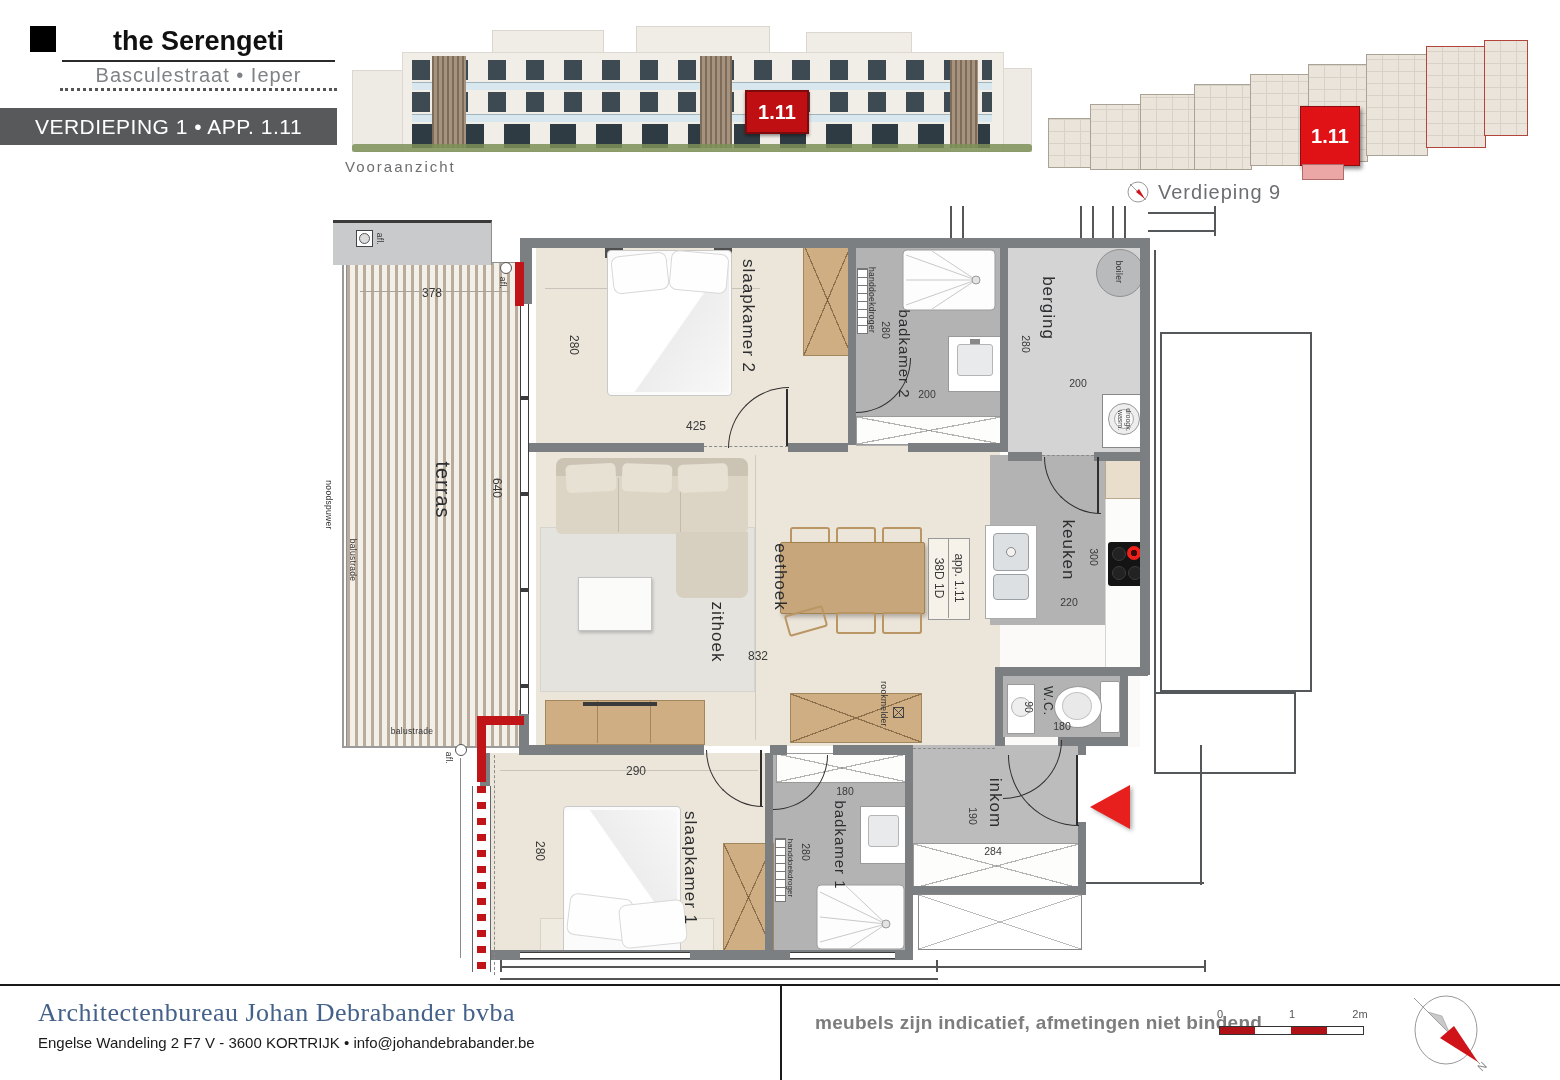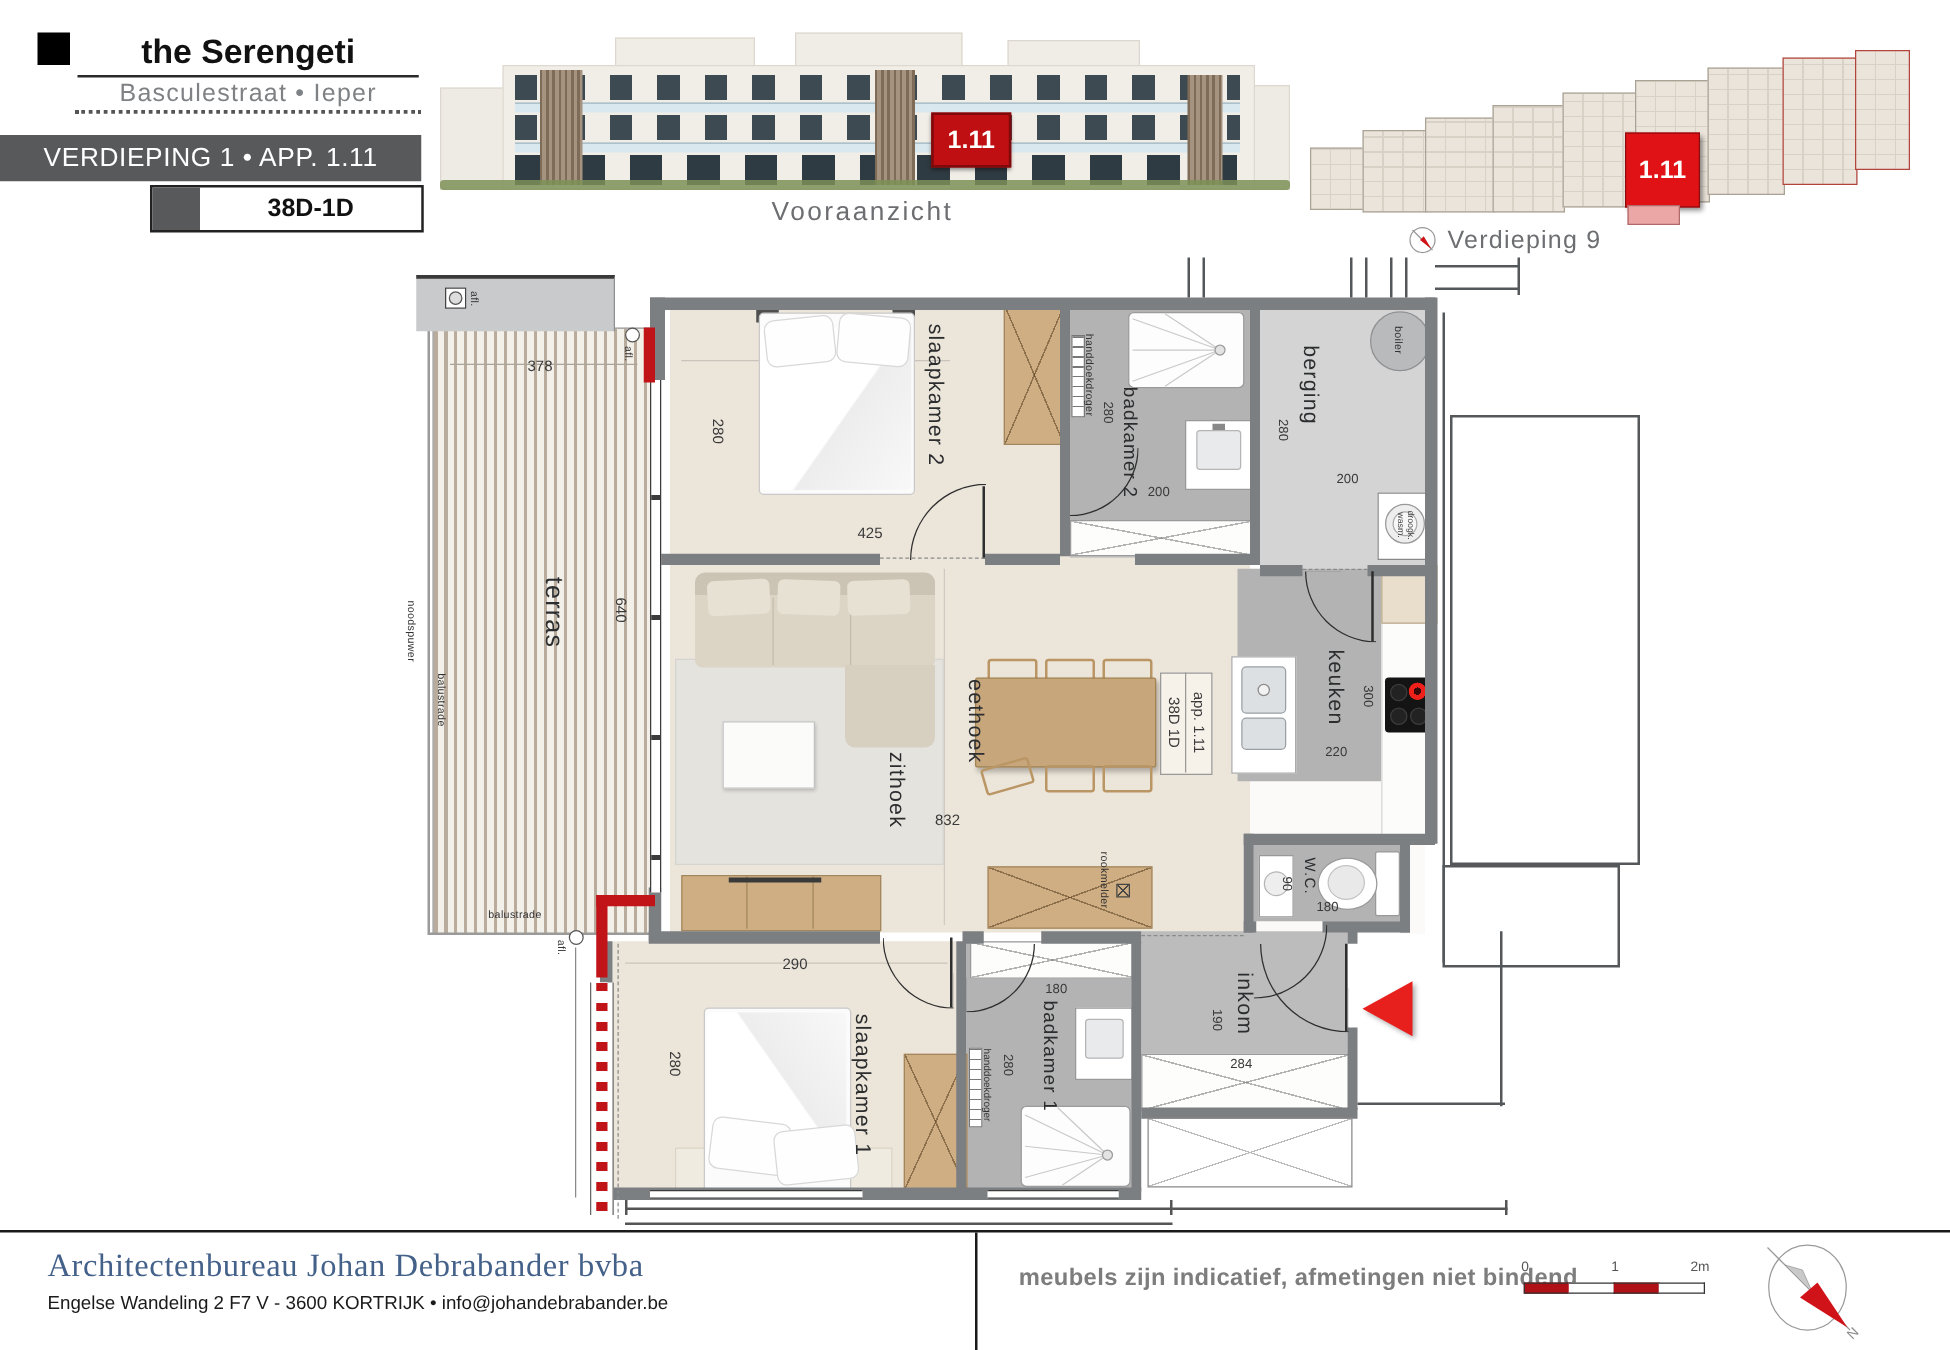--- a/index.html
+++ b/index.html
@@ -48,24 +48,20 @@
 <div class="sheet">
 
   <div class="abs" style="left:30px;top:26px;width:26px;height:26px;background:#000"></div>
   <div class="abs" style="left:62px;top:26px;width:273px;text-align:center;font-size:27px;font-weight:700;color:#111">the Serengeti</div>
   <div class="abs" style="left:62px;top:60px;width:273px;height:2px;background:#2a2a2a"></div>
   <div class="abs" style="left:62px;top:64px;width:273px;text-align:center;font-size:20px;color:#7f8285;letter-spacing:1px">Basculestraat • Ieper</div>
   <div class="abs" style="left:60px;top:88px;width:277px;height:0;border-bottom:3px dotted #555"></div>
   <div class="abs" style="left:0;top:108px;width:337px;height:37px;background:#58595b">
     <div style="width:100%;text-align:center;line-height:37px;font-size:21px;color:#fff;letter-spacing:.5px">VERDIEPING 1   •   APP. 1.11</div>
   </div>
-  <div class="abs" style="left:120px;top:148px;width:215px;height:34px;background:#fff;border:2px solid #222">
-    <div class="abs" style="left:0;top:0;width:38px;height:34px;background:#58595b"></div>
-    <div class="abs" style="left:38px;top:0;width:177px;text-align:center;line-height:34px;font-size:20px;font-weight:700;color:#111">38D-1D</div>
-  </div>
 
   <div class="abs" style="left:345px;top:20px;width:690px;height:140px">
     <div class="abs" style="left:7px;top:50px;width:120px;height:80px;background:#eeebe4;border:1px solid #ddd8cf"></div>
     <div class="abs" style="left:590px;top:48px;width:95px;height:82px;background:#eeebe4;border:1px solid #ddd8cf"></div>
     <div class="abs" style="left:147px;top:10px;width:110px;height:24px;background:#f0ede7;border:1px solid #dcd7ce"></div>
     <div class="abs" style="left:291px;top:6px;width:132px;height:28px;background:#f0ede7;border:1px solid #dcd7ce"></div>
     <div class="abs" style="left:461px;top:12px;width:104px;height:22px;background:#f0ede7;border:1px solid #dcd7ce"></div>
     <div class="abs" style="left:57px;top:32px;width:600px;height:98px;background:#f1eee8;border:1px solid #ded9d0"></div>
     <div class="winband" style="left:67px;top:40px;width:580px;height:20px"></div>
     <div class="rail" style="left:67px;top:62px;width:580px;height:7px"></div>
@@ -73,21 +69,21 @@
     <div class="rail" style="left:67px;top:94px;width:580px;height:7px"></div>
     <div class="winband" style="left:67px;top:104px;width:580px;height:24px;background:repeating-linear-gradient(90deg,#2f3b42 0 26px,rgba(0,0,0,0) 26px 46px)"></div>
     <div class="woodslat" style="left:87px;top:36px;width:34px;height:92px"></div>
     <div class="woodslat" style="left:355px;top:36px;width:32px;height:92px"></div>
     <div class="woodslat" style="left:605px;top:40px;width:28px;height:88px"></div>
     <div class="abs" style="left:7px;top:124px;width:680px;height:8px;background:#7c9157;border-radius:3px;opacity:.85"></div>
     <div class="abs" style="left:400px;top:70px;width:60px;height:40px;background:#c00f12;border:2px solid #7e0a0c;box-shadow:0 2px 3px rgba(0,0,0,.4)">
       <span style="display:block;text-align:center;line-height:40px;color:#fff;font-size:20px;font-weight:700">1.11</span>
     </div>
   </div>
-  <div class="abs" style="left:345px;top:158px;width:690px;text-align:center;font-size:21px;color:#6d6e71;letter-spacing:2px">Vooraanzicht</div>
+  <div class="abs" style="left:345px;top:158px;width:690px;font-size:15px;color:#6d6e71;letter-spacing:2px">Vooraanzicht</div>
 
   <div class="mmb" style="left:1048px;top:118px;width:42px;height:48px"></div>
   <div class="mmb" style="left:1090px;top:104px;width:50px;height:64px"></div>
   <div class="mmb" style="left:1140px;top:94px;width:54px;height:74px"></div>
   <div class="mmb" style="left:1194px;top:84px;width:56px;height:84px"></div>
   <div class="mmb" style="left:1250px;top:74px;width:58px;height:90px"></div>
   <div class="mmb" style="left:1308px;top:64px;width:58px;height:96px"></div>
   <div class="mmb" style="left:1366px;top:54px;width:60px;height:100px"></div>
   <div class="mmb" style="left:1426px;top:46px;width:58px;height:100px;border-color:#b3443c"></div>
   <div class="mmb" style="left:1484px;top:40px;width:42px;height:94px;border-color:#b3443c"></div>

